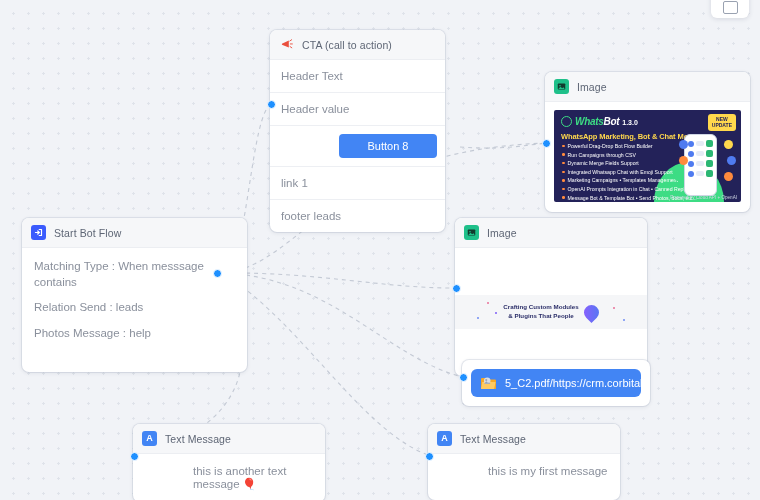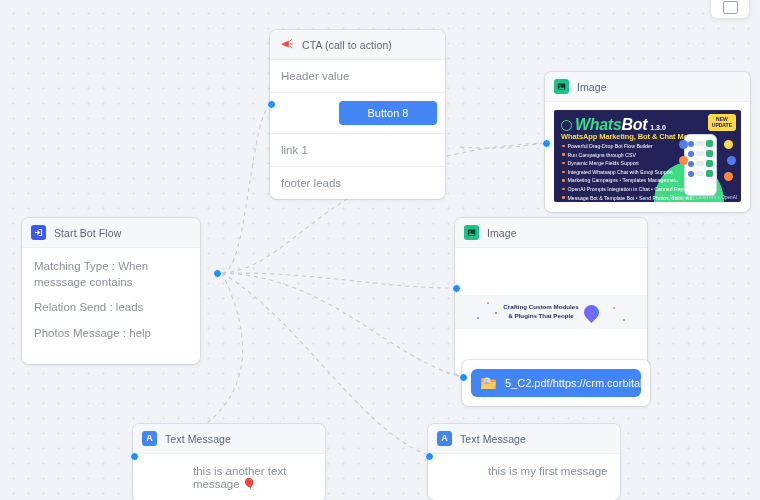--- a/index.html
+++ b/index.html
@@ -61,22 +61,22 @@
   .port {
     position: absolute;
     width: 9px; height: 9px;
     border-radius: 50%;
     background: #1e90ff;
     border: 1.5px solid #ffffff;
     z-index: 6;
   }
 
   
-  #node-start { left: 22px; top: 218px; width: 178px; }
-  #node-start .body { padding: 4px 0 20px; }
+  #node-start { left: 22px; top: 218px; width: 225px; }
+  #node-start .body { padding: 4px 0 28px; }
   #node-start .line {
     padding: 7px 12px 3px; font-size: 11.5px; color: #8a909c; line-height: 1.35;
   }
 
   
   #node-cta { left: 270px; top: 30px; width: 175px; }
 
   
   #node-img1 { left: 545px; top: 72px; width: 205px; }
   #node-img1 .imgbody { padding: 8px 9px 10px; }
@@ -105,21 +105,21 @@
     background: #232259; border-radius: 2px; overflow: hidden;
   }
   .wb-logo {
     position: absolute; left: 7px; top: 6px;
     display: flex; align-items: baseline; gap: 3px;
   }
   .wb-mark {
     width: 11px; height: 11px; border-radius: 50%;
     border: 1.6px solid #3ddc84; align-self: center;
   }
-  .wb-name { font-size: 16px; font-weight: bold; font-style: italic; color: #fff; letter-spacing: -.3px; }
+  .wb-name { font-size: 10px; font-weight: bold; font-style: italic; color: #fff; letter-spacing: -.3px; }
   .wb-name em { color: #3ddc84; font-style: italic; }
   .wb-ver { font-size: 7px; color: #fff; font-weight: bold; }
   .wb-sub {
     position: absolute; left: 7px; top: 22px;
     font-size: 7.5px; font-weight: bold; color: #ffd84d; letter-spacing: -.1px;
   }
   .wb-list { position: absolute; left: 8px; top: 33px; width: 130px; }
   .wb-li {
     display: flex; align-items: center; gap: 3px;
     font-size: 5.2px; color: #fff; margin-bottom: 2.6px; white-space: nowrap;
@@ -227,20 +227,21 @@
   <div class="node" id="node-cta">
     <div class="node-head">
       <span style="width:15px;height:15px;display:flex;align-items:center;justify-content:center;">
         <svg width="13" height="11" viewBox="0 0 14 12" fill="none">
           <path d="M2 5.2 L9.5 1.6 L9.5 9.2 L2 6.4 Z" fill="#ea4f3d"></path>
           <path d="M10.6 2.2 L12.6 0.8 M11.2 5.4 L13.4 5.4 M10.8 8.2 L12.8 9.6" stroke="#ea4f3d" stroke-width="1" stroke-linecap="round"></path>
         </svg>
       </span>
       <span class="node-title">CTA (call to action)</span>
     </div>
+    <div class="row">Header Text</div>
     <div class="row">Header value</div>
     <div class="row row-btn">
       <button class="cta-button">Button 8</button>
     </div>
     <div class="row">link 1</div>
     <div class="row">footer leads</div>
   </div>
   <div class="port" style="left:267px; top:100px;"></div>
 
   <div class="node" id="node-img1">

